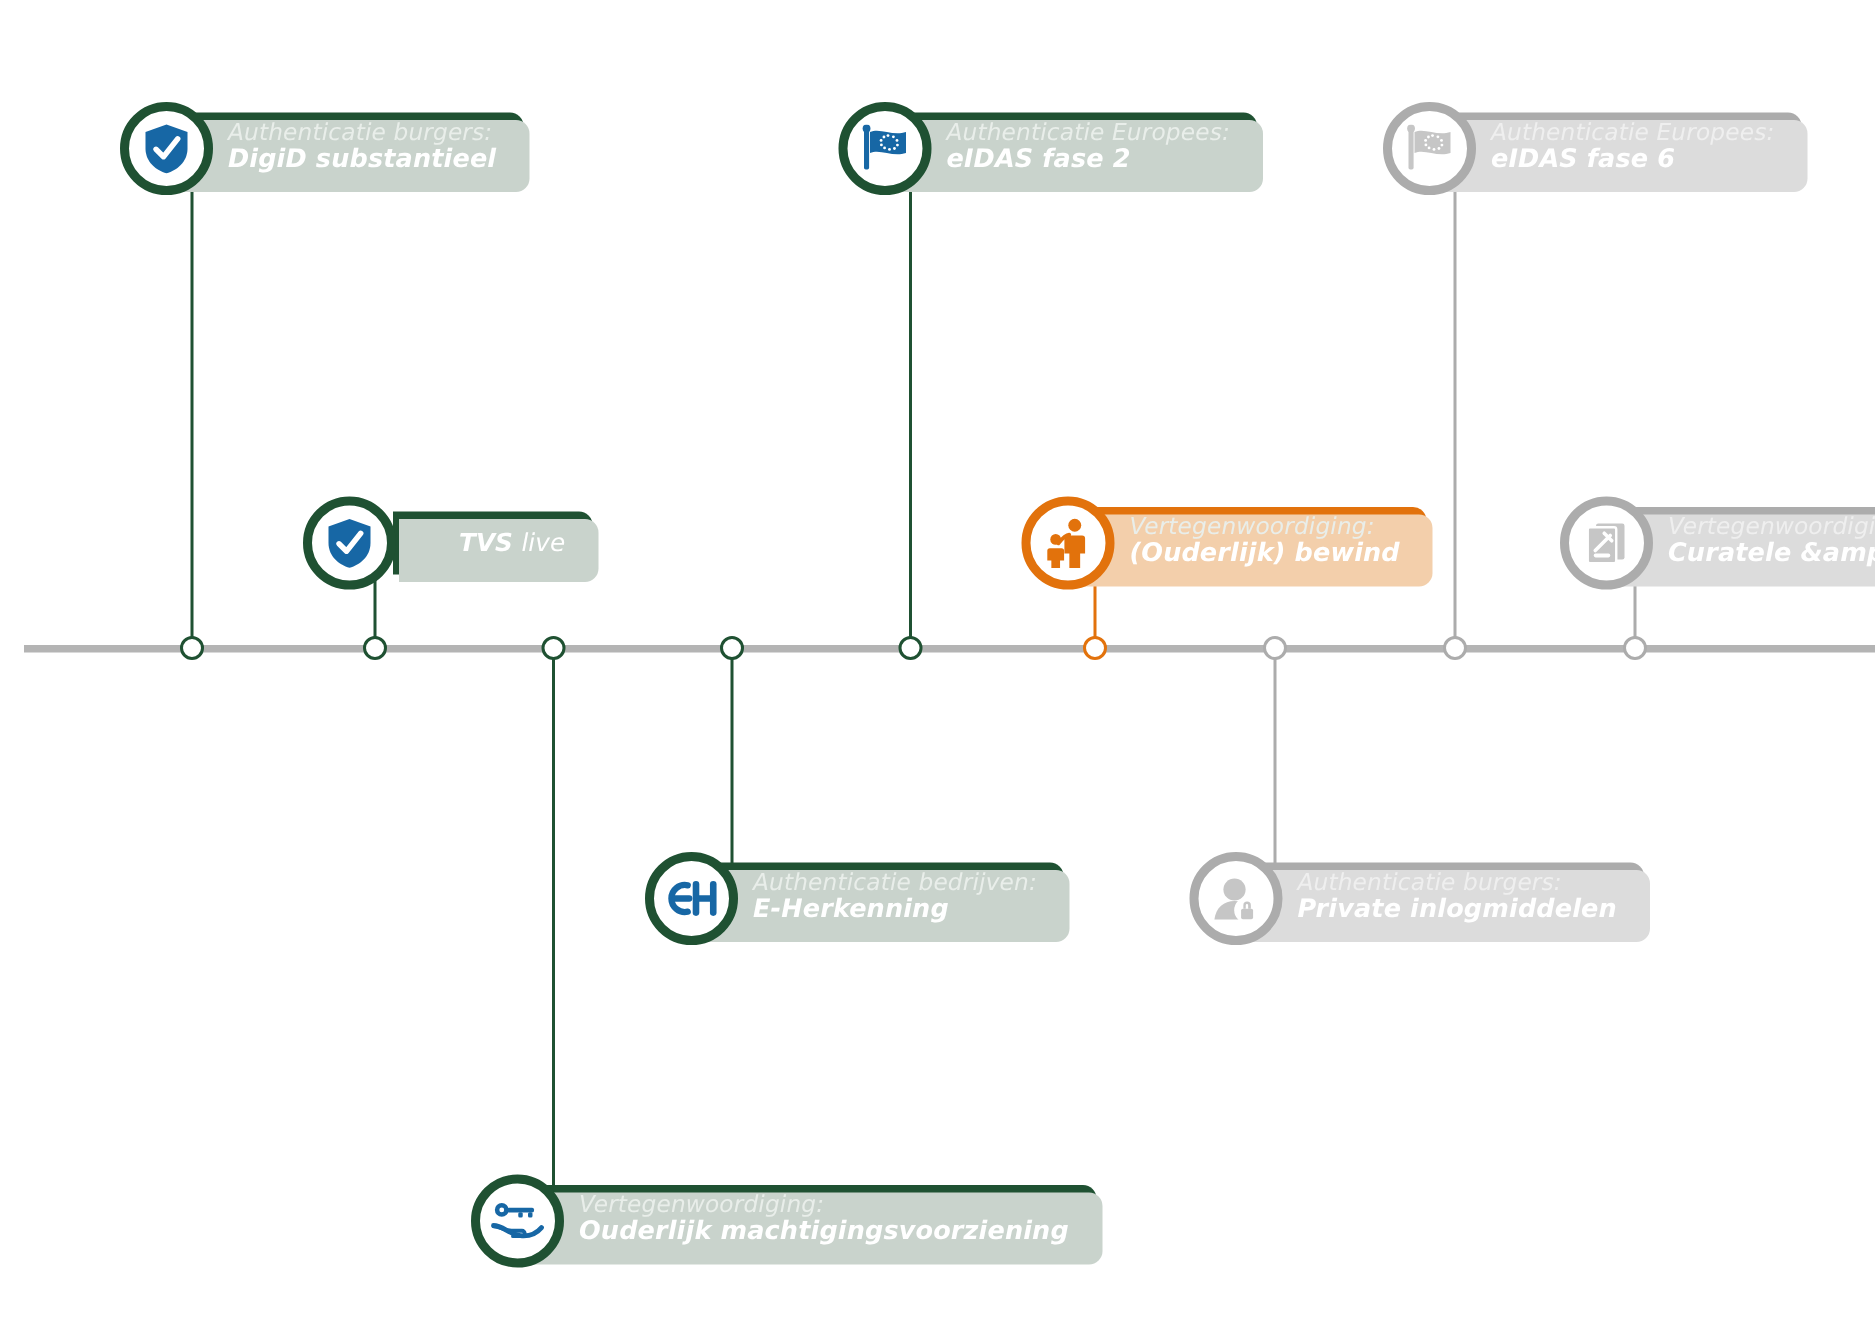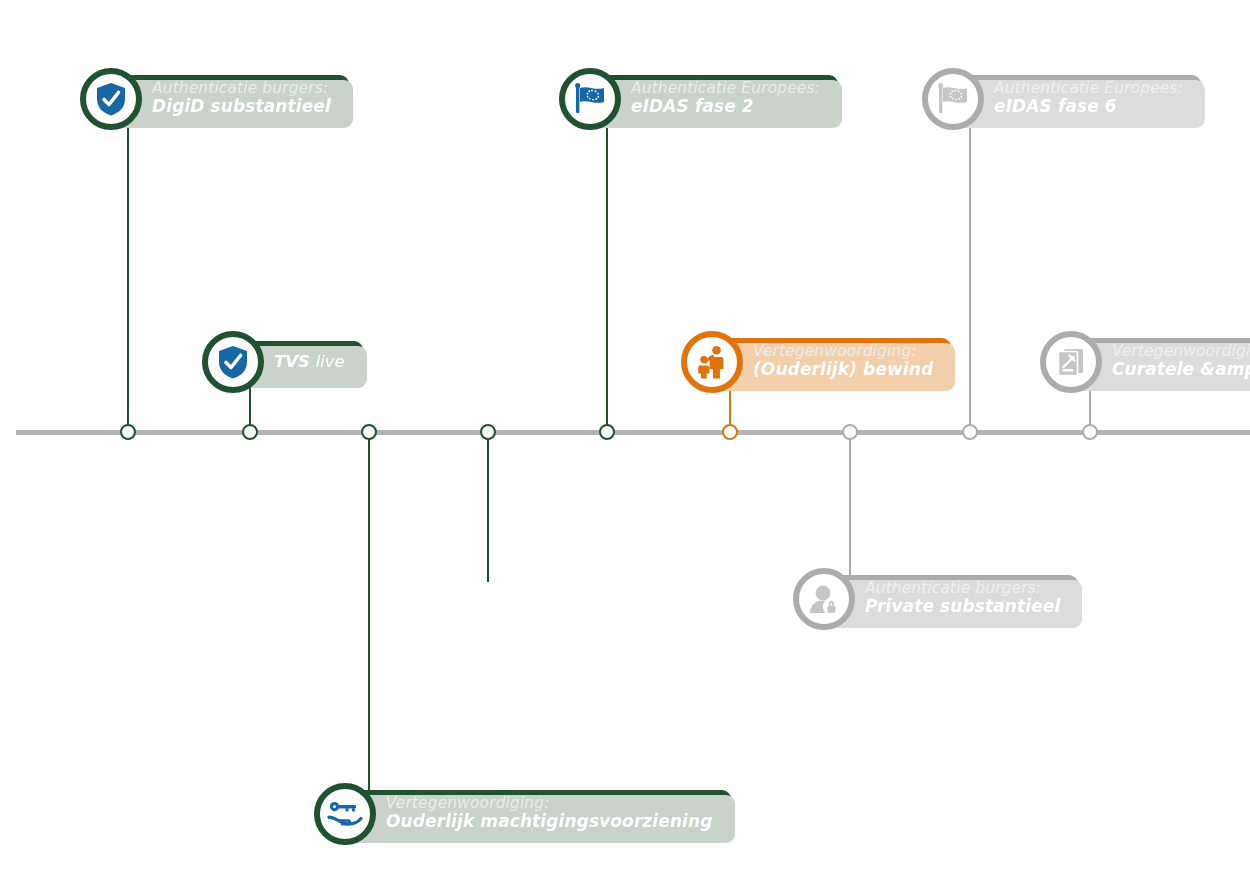--- a/index.html
+++ b/index.html
@@ -139,21 +139,21 @@
         </g>
       </svg>
     </div>
     <div class="plate">
       <span class="shadow" style="left:4px;top:5px;background:#dcdcdc;z-index:-1;"></span>
       <span class="line1">Authenticatie Europees:</span>
       <span class="line2">eIDAS fase 6</span>
     </div>
   </div>
 
-  <div class="badge c-green" style="left:186px;top:331px;">
+  <div class="badge c-green" style="left:186px;top:331px;gap:32px;">
     <div class="disc">
       <svg width="32" height="34" viewBox="0 0 32 34">
         <path d="M16 1 L30 6 V17 C30 26 23 31.5 16 33.5 C9 31.5 2 26 2 17 V6 Z" fill="#1767a5"></path>
         <path d="M9 17.5 L14 22.5 L23.5 10.5" stroke="#ffffff" stroke-width="3.6" fill="none" stroke-linecap="round" stroke-linejoin="round"></path>
       </svg>
     </div>
     <div class="plate single">
       <span class="shadow" style="left:4px;top:5px;background:#c9d3cc;z-index:-1;"></span>
       <span class="solo"><span>TVS </span><span class="lite">live</span></span>
     </div>
@@ -190,38 +190,54 @@
         <rect x="7.5" y="23" width="11" height="2.6" rx="1.2" fill="#ffffff"></rect>
       </svg>
     </div>
     <div class="plate">
       <span class="shadow" style="left:4px;top:5px;background:#dcdcdc;z-index:-1;"></span>
       <span class="line1">Vertegenwoordiging:</span>
       <span class="line2">Curatele &amp;amp; bewind</span>
     </div>
   </div>
 
+  <div class="badge c-green" style="left:414px;top:568px;">
+    <div class="disc">
+      <svg width="40" height="24" viewBox="0 0 40 24">
+        <path d="M17.5 3.2 A9 9 0 1 0 17.5 20.8" stroke="#1767a5" stroke-width="4.2" fill="none" stroke-linecap="round"></path>
+        <line x1="9" y1="12" x2="18.5" y2="12" stroke="#1767a5" stroke-width="4.2" stroke-linecap="round"></line>
+        <line x1="23" y1="2.6" x2="23" y2="21.4" stroke="#1767a5" stroke-width="4.4" stroke-linecap="round"></line>
+        <line x1="34.5" y1="2.6" x2="34.5" y2="21.4" stroke="#1767a5" stroke-width="4.4" stroke-linecap="round"></line>
+        <line x1="23" y1="12" x2="34.5" y2="12" stroke="#1767a5" stroke-width="4.2"></line>
+      </svg>
+    </div>
+    <div class="plate">
+      <span class="shadow" style="left:4px;top:5px;background:#c9d3cc;z-index:-1;"></span>
+      <span class="line1">Authenticatie bedrijven:</span>
+      <span class="line2">E-Herkenning</span>
+    </div>
+  </div>
 
   <div class="badge c-grey" style="left:777px;top:568px;">
     <div class="disc">
       <svg width="34" height="32" viewBox="0 0 34 32">
         <circle cx="16" cy="10" r="7.4" fill="#c6c6c6"></circle>
         <path d="M2.6 30 C3.6 21.8 9 17.6 16 17.6 C23 17.6 28.4 21.8 29.4 30 Z" fill="#c6c6c6"></path>
         <circle cx="24.4" cy="23.8" r="8.6" fill="#ffffff"></circle>
         <g fill="#c6c6c6">
           <rect x="20.4" y="22.8" width="8" height="7" rx="1.2"></rect>
           <path d="M21.9 22.8 v-2.3 a2.5 2.5 0 0 1 5 0 v2.3 h-1.8 v-2.3
                    a0.8 0.8 0 0 0 -1.6 0 v2.3 z"></path>
         </g>
       </svg>
     </div>
     <div class="plate">
       <span class="shadow" style="left:4px;top:5px;background:#dcdcdc;z-index:-1;"></span>
       <span class="line1">Authenticatie burgers:</span>
-      <span class="line2">Private substantieel</span>
+      <span class="line2">Private inlogmiddelen</span>
     </div>
   </div>
 
   <div class="badge c-green" style="left:298px;top:783px;">
     <div class="disc">
       <svg width="36" height="28" viewBox="0 0 36 28">
         <circle cx="7.5" cy="6.6" r="4.6" fill="#1767a5"></circle>
         <circle cx="7.5" cy="6.6" r="1.6" fill="#ffffff"></circle>
         <rect x="11" y="5.1" width="18" height="3.3" rx="1.2" fill="#1767a5"></rect>
         <rect x="18.5" y="8.2" width="3" height="3.4" rx="1" fill="#1767a5"></rect>

